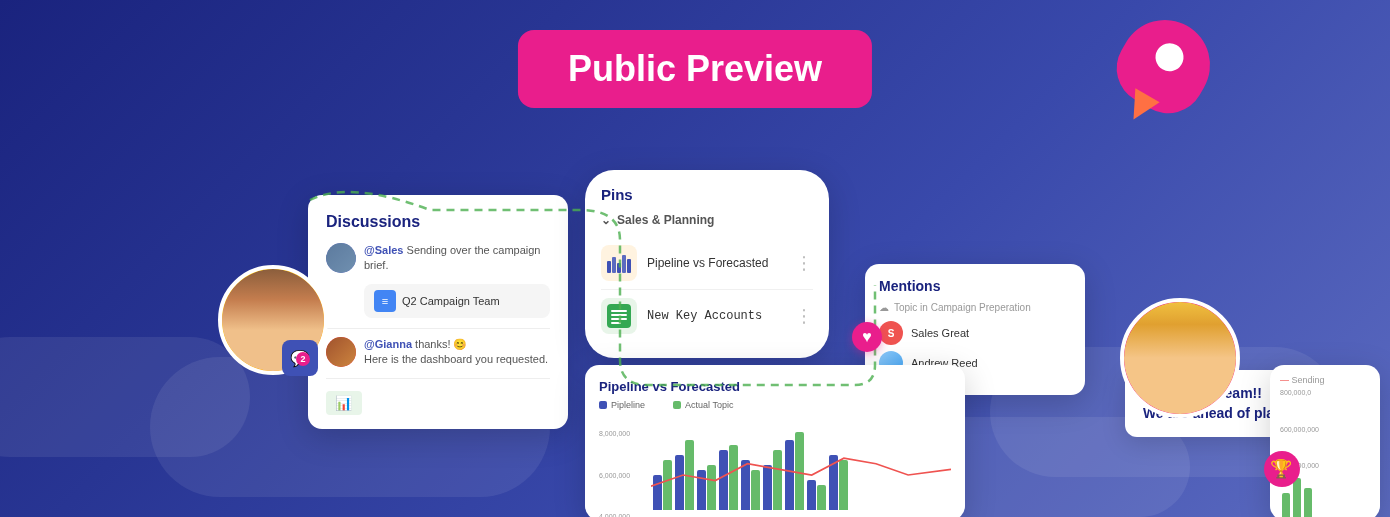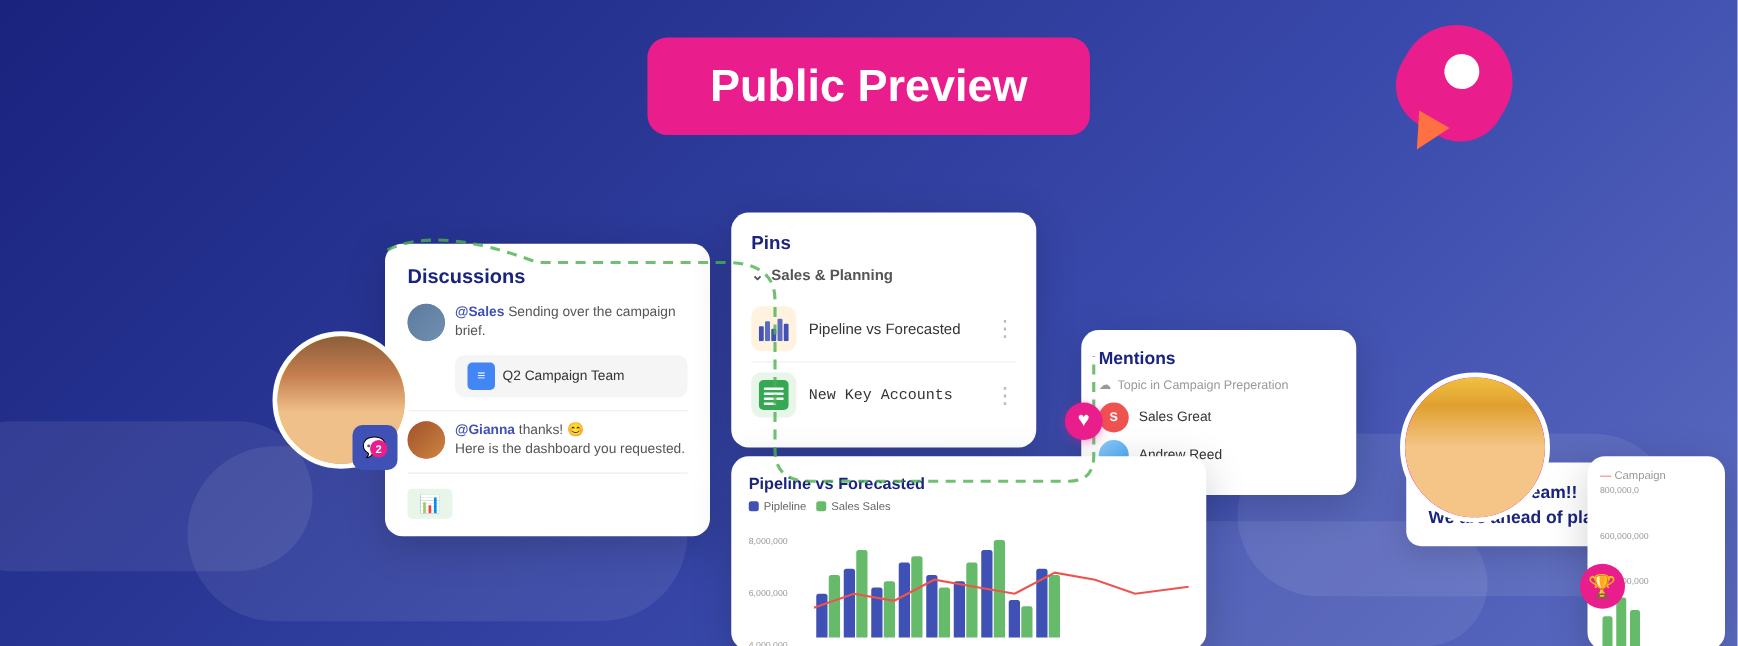--- a/index.html
+++ b/index.html
@@ -167,20 +167,21 @@
     }
     .mini-bar { background: #3f51b5; border-radius: 1px; width: 4px; }
     .mini-label { font-size: 10px; color: #888; }
 
     
     .pins-card {
       left: 585px;
       top: 170px;
       width: 244px;
       padding: 16px;
+      border-radius: 29px;
     }
     .pins-title { font-size: 15px; font-weight: 700; color: #1a237e; margin-bottom: 10px; }
     .pins-section-header {
       display: flex;
       align-items: center;
       gap: 6px;
       color: #555;
       font-size: 12px;
       font-weight: 600;
       margin-bottom: 10px;
@@ -254,21 +255,21 @@
       left: 585px;
       top: 365px;
       width: 380px;
       height: 155px;
       padding: 14px;
       overflow: hidden;
     }
     .pipeline-title { font-size: 13px; font-weight: 700; color: #1a237e; margin-bottom: 6px; }
     .pipeline-legend {
       display: flex;
-      gap: 8px;
+      gap: 28px;
       margin-bottom: 20px;
     }
     .legend-item {
       display: flex;
       align-items: center;
       gap: 4px;
       font-size: 9px;
       color: #666;
     }
     .legend-dot { width: 8px; height: 8px; border-radius: 2px; }
@@ -585,21 +586,21 @@
 
 <div class="card pipeline-card">
   <div class="pipeline-title">Pipeline vs Forecasted</div>
   <div class="pipeline-legend">
     <div class="legend-item">
       <div class="legend-dot" style="background:#3f51b5;"></div>
       <span>Pipleline</span>
     </div>
     <div class="legend-item">
       <div class="legend-dot" style="background:#66bb6a;"></div>
-      <span>Sales Sales</span>
+      <span>Actual Topic</span>
     </div>
   </div>
   <div class="chart-area">
 
     <div style="position:absolute;left:0;top:0;height:100%;display:flex;flex-direction:column;justify-content:space-between;font-size:7px;color:#999;width:48px;">
       <span>8,000,000</span>
       <span>6,000,000</span>
       <span>4,000,000</span>
     </div>
 
@@ -653,21 +654,21 @@
 <div class="comment-bubble">
   <div class="comment-text">Great work team!!</div>
   <div class="comment-text">We are ahead of plan!!</div>
 </div>
 
 <div class="trophy-icon">🏆</div>
 
 <div class="card" style="right:10px;top:365px;width:110px;height:155px;padding:10px;overflow:hidden;">
   <div style="font-size:9px;color:#999;margin-bottom:4px;">
     <span style="color:#ef5350;">—</span>
-    <span>Campaign</span>
+    <span>Sending</span>
   </div>
   <div style="font-size:7px;color:#999;display:flex;flex-direction:column;justify-content:space-between;height:80px;">
     <span>800,000,0</span>
     <span>600,000,000</span>
     <span>400,000,000</span>
   </div>
   <div class="bar-chart-container" style="height:50px;align-items:flex-end;margin-top:4px;">
     <div class="bar-group">
       <div class="bar actual" style="height:30px;width:8px;"></div>
     </div>

